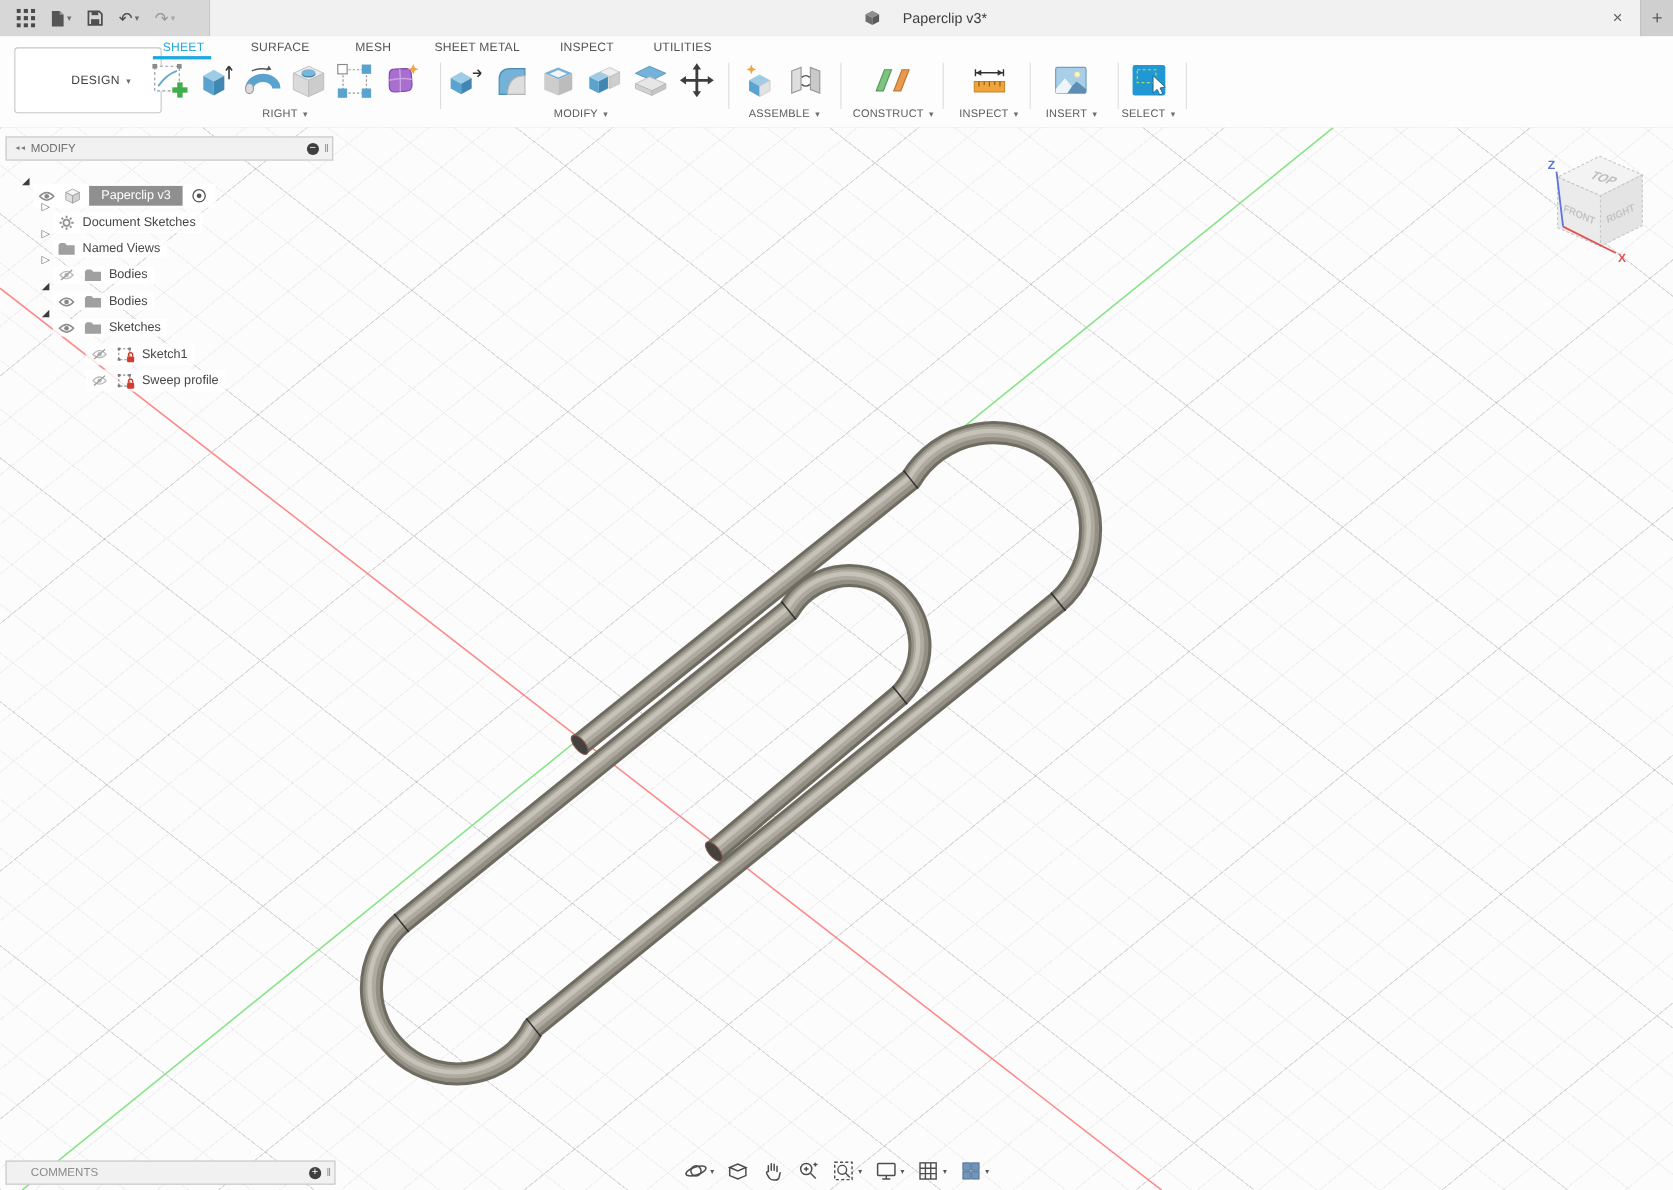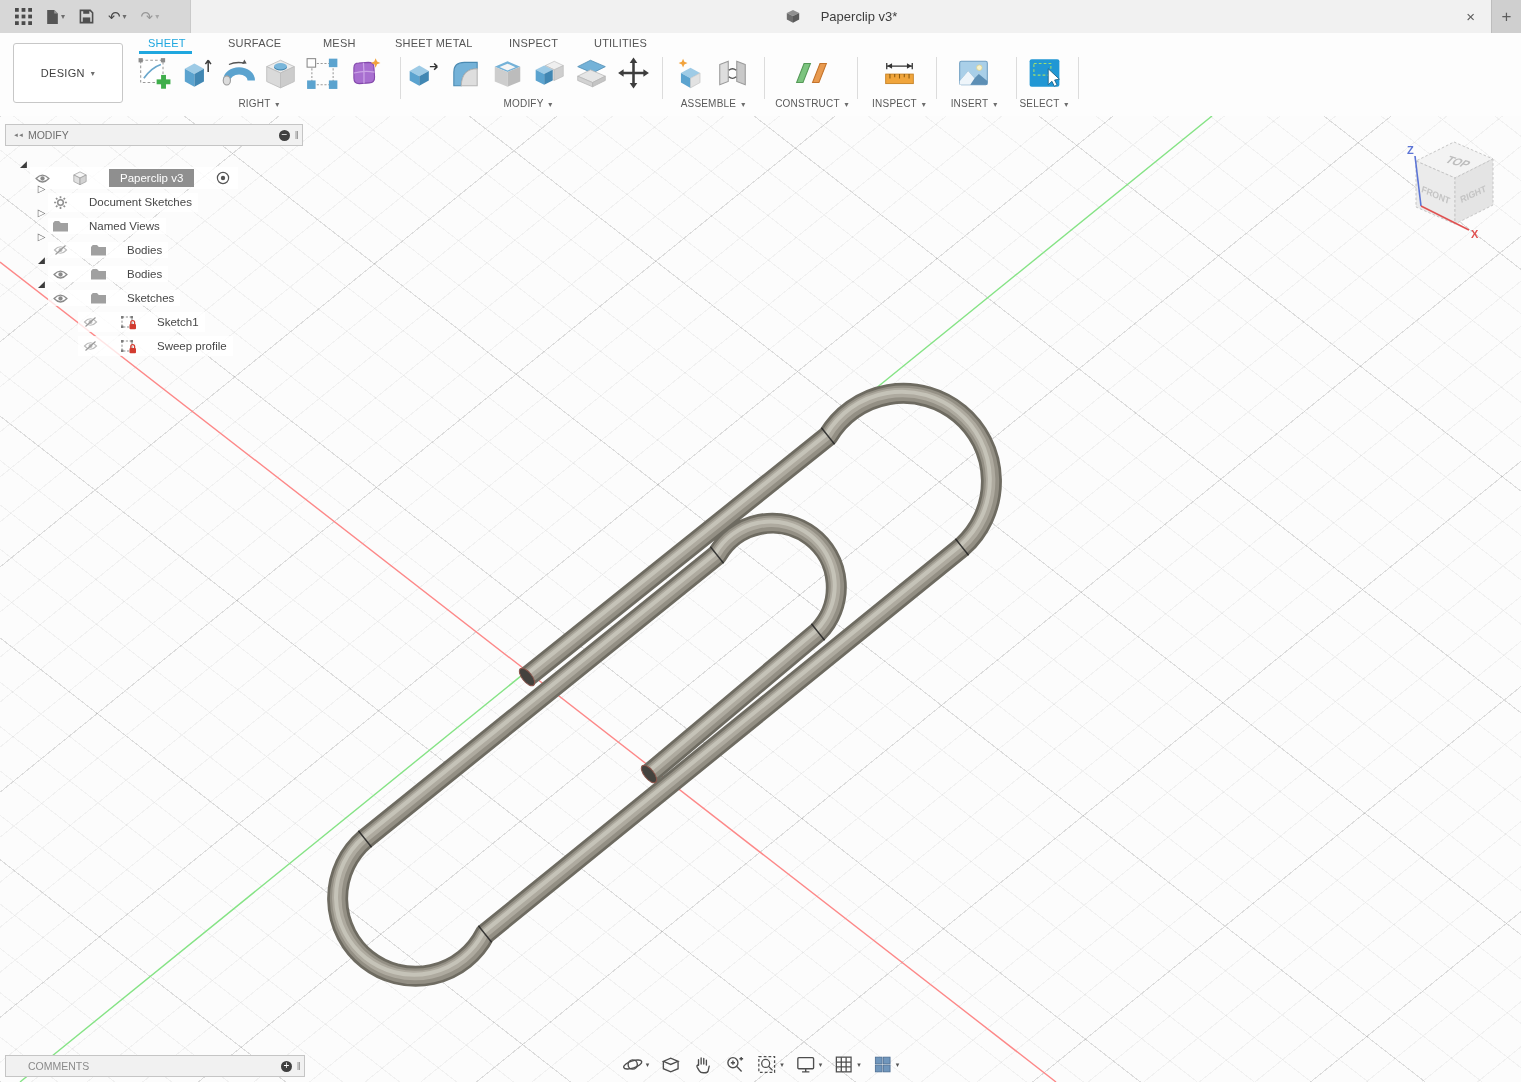--- a/index.html
+++ b/index.html
@@ -12,21 +12,21 @@
   .car{font-size:8px;color:#6d6d6d;margin-left:2px;}
   .doctab{flex:1;background:#f1f1f1;display:flex;align-items:center;justify-content:center;position:relative;border-left:1px solid #c9c9c9;}
   .doctab .ttl{font-size:13px;color:#3d3d3d;margin-left:20px;}
   .closex{position:absolute;right:10px;top:0;height:33px;display:flex;align-items:center;font-size:15px;color:#5c5c5c;padding:0 6px;}
   .plusbtn{width:29px;background:#cfcfcf;display:flex;align-items:center;justify-content:center;font-size:17px;color:#5c5c5c;border-left:1px solid #bdbdbd;}
   .tbright{width:218px;background:#f3f3f3;display:flex;align-items:center;gap:9px;padding:0 10px 0 12px;}
   .jobtxt{font-size:11.5px;color:#3f3f3f;white-space:nowrap;margin-right:2px;}
   
   .rb{position:absolute;left:0;top:33px;width:1521px;height:83px;background:#fdfdfd;border-bottom:1px solid #d2d2d2;}
   .design{position:absolute;left:13px;top:10px;width:108px;height:58px;background:#fff;border:1px solid #c7c7c7;border-radius:3px;
-    display:flex;align-items:center;justify-content:center;font-size:11px;color:#3f3f3f;letter-spacing:.3px;}
+    display:flex;align-items:center;justify-content:center;font-size:11px;color:#3f3f3f;letter-spacing:.3px;padding-left:24px;}
   .rtab{position:absolute;top:4px;font-size:11px;color:#555;letter-spacing:.2px;}
   .rtab.act{color:#1fa7df;}
   .tabu{position:absolute;left:139px;top:18px;width:53px;height:3px;background:#1fa7df;}
   .ticons{position:absolute;top:23px;display:flex;align-items:flex-start;}
   .ri{width:37px;height:34px;margin-right:5px;}
   .glabel{position:absolute;top:65px;transform:translateX(-50%);font-size:10px;color:#595959;letter-spacing:.2px;white-space:nowrap;}
   .vd{position:absolute;top:24px;height:42px;width:1px;background:#dcdcdc;}
   
   .cv{position:absolute;left:0;top:116px;width:1521px;height:966px;background-color:#fcfcfc;
     background-image:
@@ -39,21 +39,21 @@
   .bp{position:absolute;left:5px;top:124px;width:298px;}
   .phead{height:20px;background:#f1f1f1;border:1px solid #c5c5c5;display:flex;align-items:center;font-size:10.5px;color:#6e6e6e;}
   .phead .coll{font-size:6px;color:#7a7a7a;padding:0 5px 0 7px;letter-spacing:-1px;}
   .phead .sp{flex:1;}
   .circbtn{width:11px;height:11px;border-radius:50%;background:#3f3f3f;color:#fff;font-size:10px;line-height:10px;text-align:center;margin-right:5px;}
   .grip{color:#8a8a8a;font-size:10px;margin-right:3px;}
   .brows{margin-top:6px;}
   .brow{height:24px;display:flex;align-items:center;}
   .tri{width:13px;font-size:9px;color:#3c3c3c;text-align:center;flex:none;}
   .tri.cl{color:#6e6e6e;font-size:10px;}
-  .pill{display:inline-flex;align-items:center;background:rgba(255,255,255,0.78);padding:2px 6px 2px 3px;gap:20px;margin-top:28px;}
+  .pill{display:inline-flex;align-items:center;background:rgba(255,255,255,0.78);padding:2px 6px 2px 3px;gap:6px;margin-top:28px;}
   .tlabel{font-size:11.5px;color:#474747;white-space:nowrap;}
   .selname{font-size:11.5px;color:#fff;background:#8f8f8f;padding:3px 11px;white-space:nowrap;}
   .selname.b1{background:#7c7c7c;}
   .ticon{display:inline-flex;align-items:center;justify-content:center;width:18px;flex:none;}
   
   .cb{position:absolute;left:5px;top:1055px;width:298px;height:20px;background:#f1f1f1;border:1px solid #c5c5c5;
       display:flex;align-items:center;font-size:10.5px;color:#8a8a8a;}
   .cb .lbl{margin-left:22px;}
   .cb .sp{flex:1;}
   

